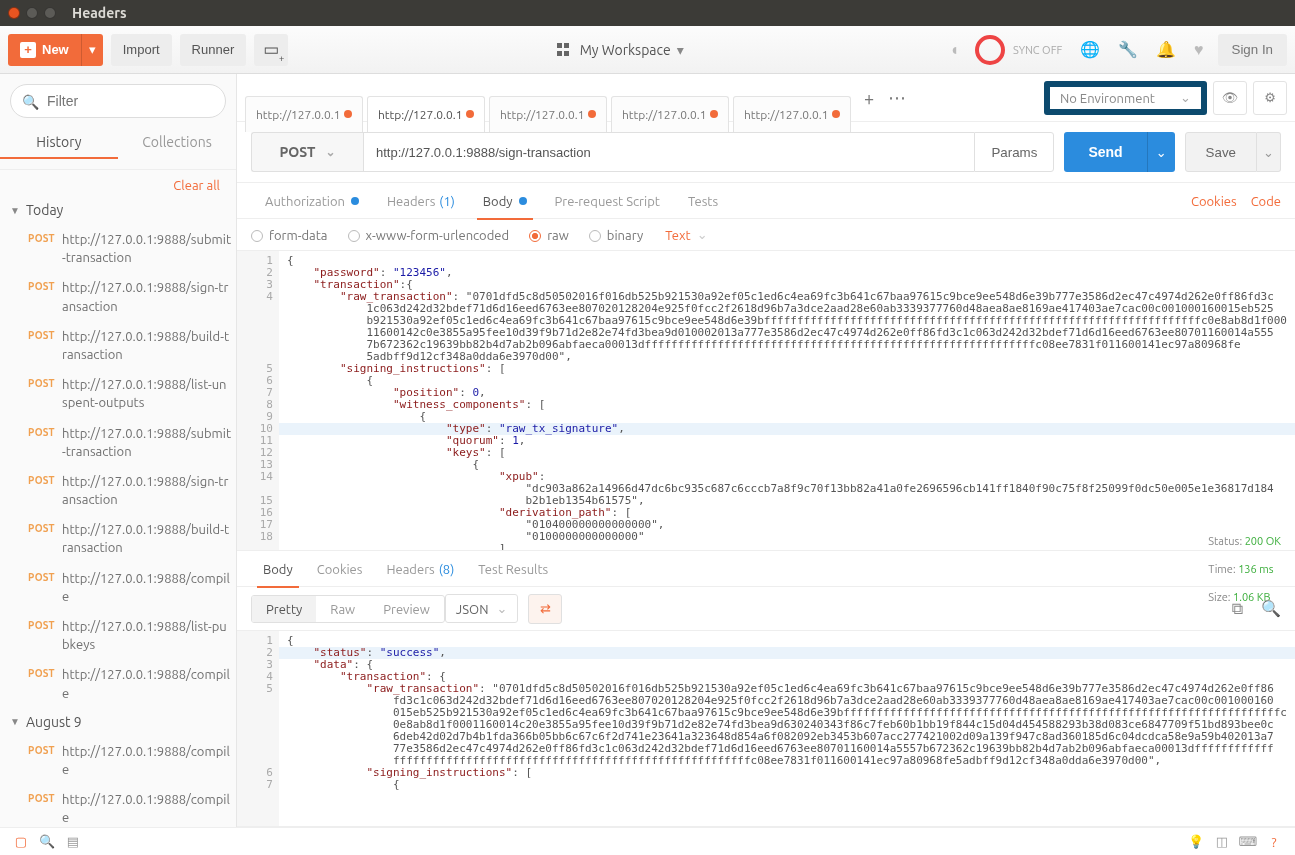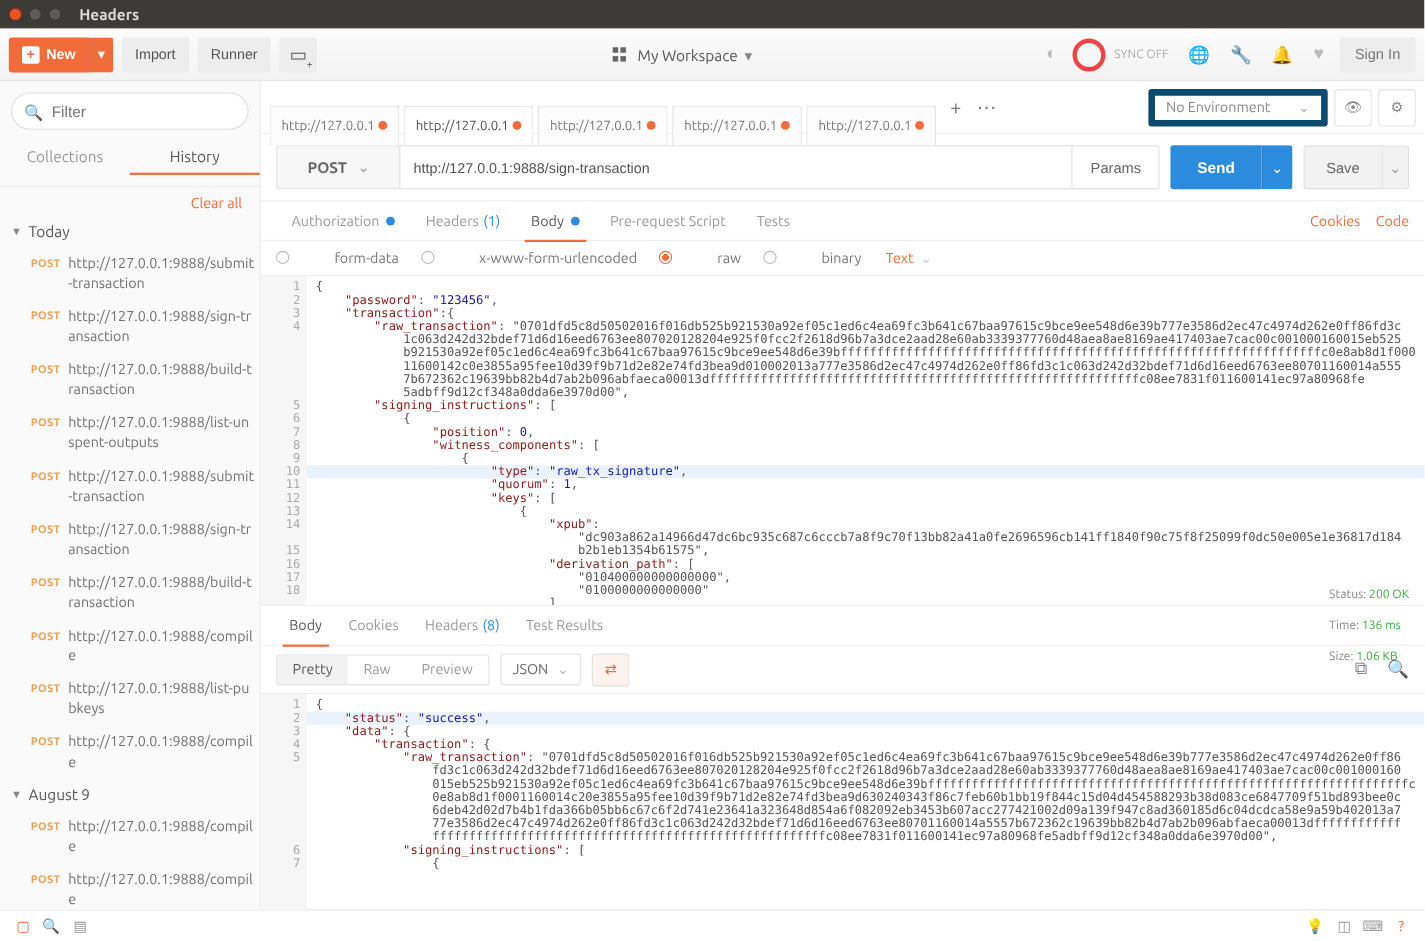--- a/index.html
+++ b/index.html
@@ -76,21 +76,21 @@
   .subreq-tabs { display:flex; align-items:center; padding:0 14px; height:36px; border-bottom:1px solid #eee; font-size:13px;}
   .subreq-tabs .t { padding:0 14px; height:36px; display:flex; align-items:center; color:#999; cursor:pointer; position:relative;}
   .subreq-tabs .t.active { color:#555; }
   .subreq-tabs .t.active::after{ content:""; position:absolute; left:8px; right:8px; bottom:-1px; height:2px; background:#f26b3a;}
   .sdot{ width:8px; height:8px; border-radius:50%; background:#2b8cde; margin-left:6px;}
   .count{ color:#2b8cde; margin-left:4px;}
   .subreq-tabs .cookies, .subreq-tabs .code { margin-left:auto; color:#f26b3a; cursor:pointer;}
   .subreq-tabs .code{ margin-left:14px;}
   
   .body-types { display:flex; align-items:center; padding:8px 14px; font-size:13px; color:#777; border-bottom:1px solid #eee;}
-  .body-types label{ display:flex; align-items:flex-start; margin-right:20px; cursor:pointer;gap:35px;}
+  .body-types label{ display:flex; align-items:flex-end; margin-right:20px; cursor:pointer;}
   .radio{ width:12px; height:12px; border-radius:50%; border:1px solid #bbb; margin-right:6px; display:inline-block;}
   .radio.checked{ border-color:#f26b3a; background:radial-gradient(#f26b3a 40%, transparent 45%);}
   .text-dd{ color:#f26b3a; display:flex; align-items:center; cursor:pointer; margin-left:2px;}
   .text-dd .caret{ margin-left:6px; color:#ccc;}
   
   .code-ed { display:flex; font-family: "DejaVu Sans Mono","Menlo",monospace; font-size:11px; line-height:12px; border-bottom:1px solid #eee; overflow:hidden;}
   .gutter { background:#f6f6f6; color:#aaa; text-align:right; padding:4px 6px; user-select:none; min-width:42px; }
   .gutter span, .code-lines > div { height:12px; display:block; }
   .code-lines{ padding:4px 8px; white-space:pre; color:#555; flex:1; overflow-x:hidden;}
   .k{ color:#8b1a1a;} .s{ color:#1a1aa6;}
@@ -102,21 +102,21 @@
   .resp-tabs .t{ padding:0 12px; color:#999; cursor:pointer; height:36px; display:flex; align-items:center; position:relative;}
   .resp-tabs .t.active{ color:#555;}
   .resp-tabs .t.active::after{ content:""; position:absolute; left:6px; right:6px; bottom:-1px; height:2px; background:#f26b3a;}
   .resp-status { margin-left:auto; font-size:11px; color:#888; display:flex; gap:16px;flex-direction:column;}
   .resp-status b{ color:#3cae3c; font-weight:400;}
   .resp-status .v{ color:#3cae3c;}
   .resp-viewmode{ display:flex; align-items:center; height:44px; padding:0 14px; border-bottom:1px solid #eee;}
   .seg{ display:flex; border:1px solid #e0e0e0; border-radius:3px; overflow:hidden;}
   .seg .sb{ padding:6px 14px; font-size:13px; color:#999; cursor:pointer;}
   .seg .sb.active{ background:#f2f2f2; color:#555;}
-  .json-dd{ margin-left:10px; border:1px solid #e0e0e0; border-radius:3px; padding:6px 10px; font-size:13px; color:#666; display:flex; align-items:center; cursor:pointer;}
+  .json-dd{ border:1px solid #e0e0e0; border-radius:3px; padding:6px 10px; font-size:13px; color:#666; display:flex; align-items:center; cursor:pointer;}
   .wrap-btn{ margin-left:10px; width:34px; height:30px; border:1px solid #e0e0e0; border-radius:3px; display:flex; align-items:center; justify-content:center; color:#f26b3a; cursor:pointer; background:#fdf3ee;}
   .resp-icons{ margin-left:auto; display:flex; gap:18px; color:#888; font-size:16px;}
   
   .footer { height:28px; border-top:1px solid #eee; display:flex; align-items:center; padding:0 8px; color:#999;}
   .footer .fi{ width:26px; height:20px; display:flex; align-items:center; justify-content:center; cursor:pointer;}
   .footer .spacer{ flex:1;}
   .footer .help{ color:#f26b3a;}
 </style>
 </head>
 <body>
@@ -171,22 +171,22 @@
 </div>
 
 <div class="app-body">
 
   <div class="sidebar">
     <div class="filter-wrap filter-rel">
       <span class="mag">🔍</span>
       <input class="filter" placeholder="Filter" style="">
     </div>
     <div class="sb-tabs">
+      <div class="sb-tab active">History</div>
       <div class="sb-tab">Collections</div>
-      <div class="sb-tab active">History</div>
     </div>
     <div class="clear-all">Clear all</div>
     <div class="hist" id="hist">
         <div class="group-hdr"><span class="tri">▼</span>Today</div>
         <div class="hist-item">
           <span class="method">POST</span>
           <span class="url">http://127.0.0.1:9888/submit-transaction</span>
         </div>
         <div class="hist-item">
           <span class="method">POST</span>

